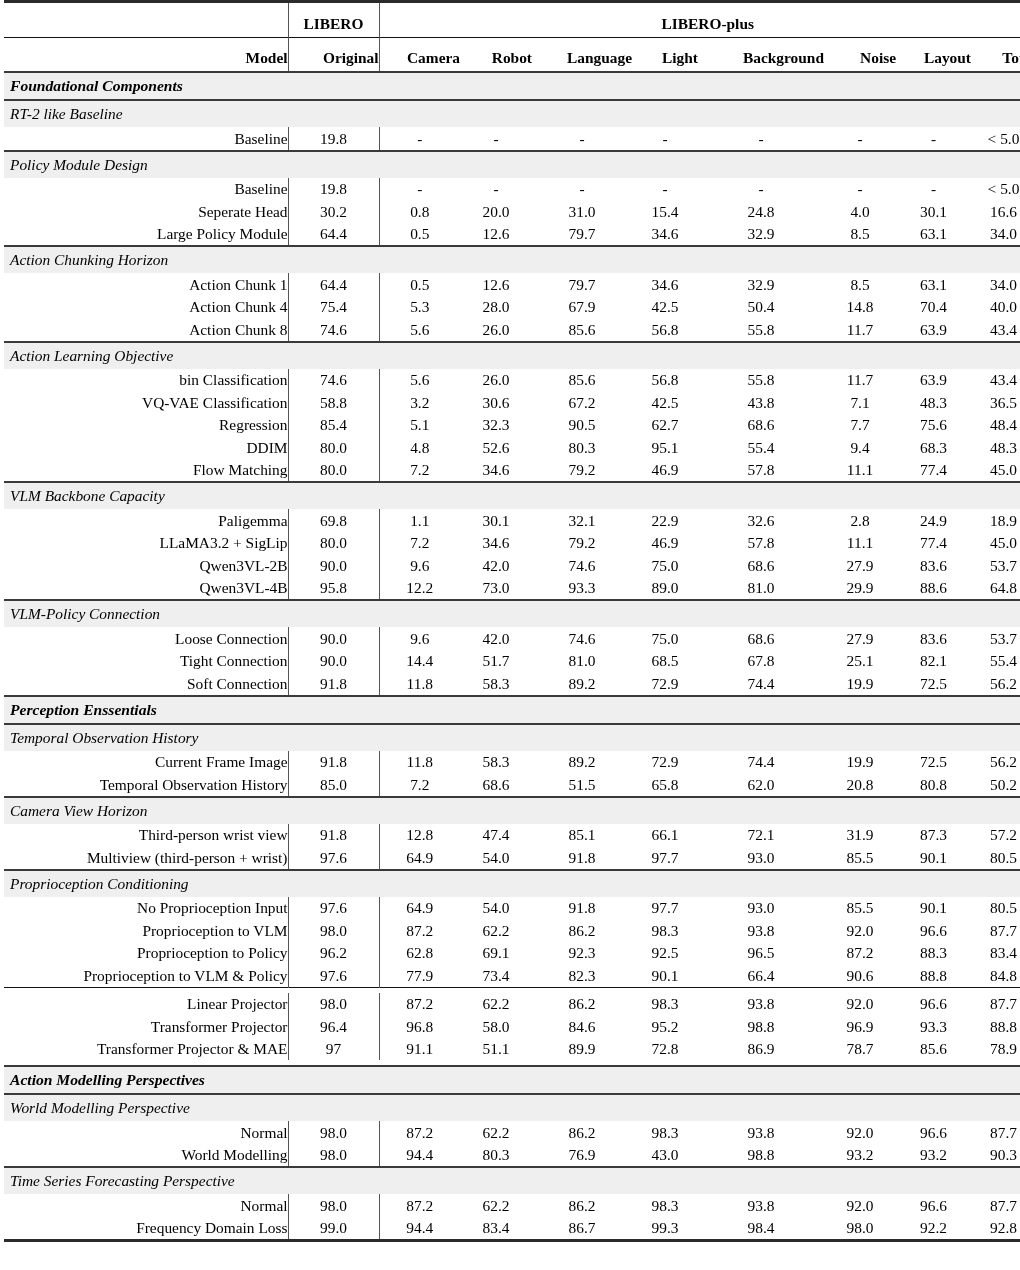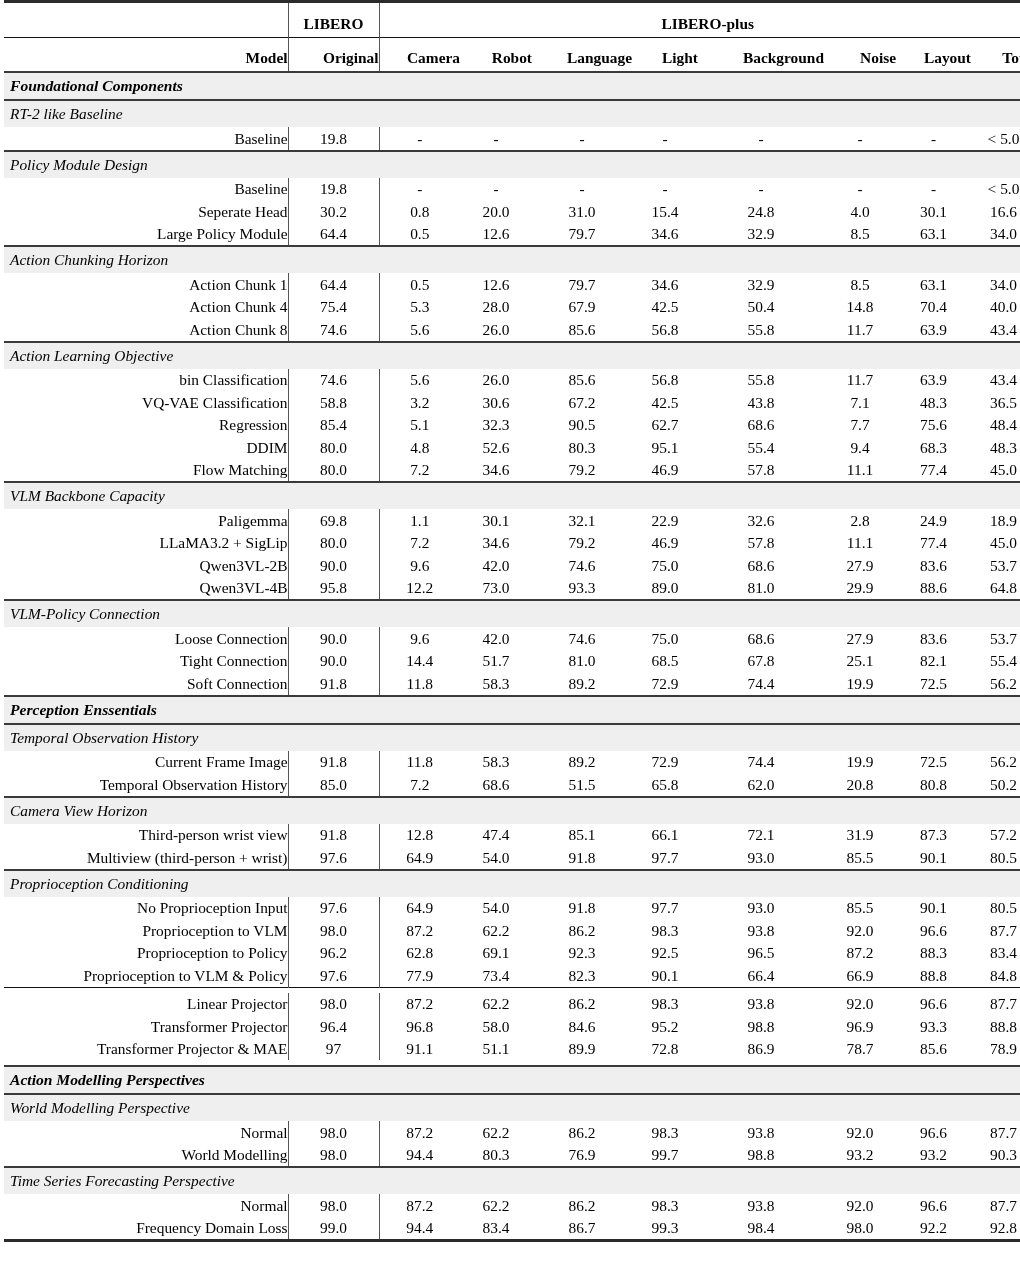--- a/index.html
+++ b/index.html
@@ -519,21 +519,21 @@
           <td class="">83.4</td>
         </tr>
         <tr class="drow">
           <td class="model-cell">Proprioception to VLM &amp; Policy</td>
           <td class="vl-l">97.6</td>
           <td class="vl-l">77.9</td>
           <td class="">73.4</td>
           <td class="">82.3</td>
           <td class="">90.1</td>
           <td class="">66.4</td>
-          <td class="">66.9</td>
+          <td class="">90.6</td>
           <td class="">88.8</td>
           <td class="">84.8</td>
         </tr>
         <tr class="rule-thin">
           <td colspan="10" class="sep-cell"></td>
         </tr>
         <tr class="spacer-sm">
           <td colspan="10"></td>
         </tr>
         <tr class="drow">
@@ -598,21 +598,21 @@
           <td class="">92.0</td>
           <td class="">96.6</td>
           <td class="">87.7</td>
         </tr>
         <tr class="drow">
           <td class="model-cell">World Modelling</td>
           <td class="vl-l">98.0</td>
           <td class="vl-l">94.4</td>
           <td class="">80.3</td>
           <td class="">76.9</td>
-          <td class="">99.7</td>
+          <td class="">43.0</td>
           <td class="">98.8</td>
           <td class="">93.2</td>
           <td class="">93.2</td>
           <td class="">90.3</td>
         </tr>
         <tr class="rule-thick">
           <td colspan="10" class="sep-cell"></td>
         </tr>
         <tr class="section minor">
           <td colspan="10">Time Series Forecasting Perspective</td>

